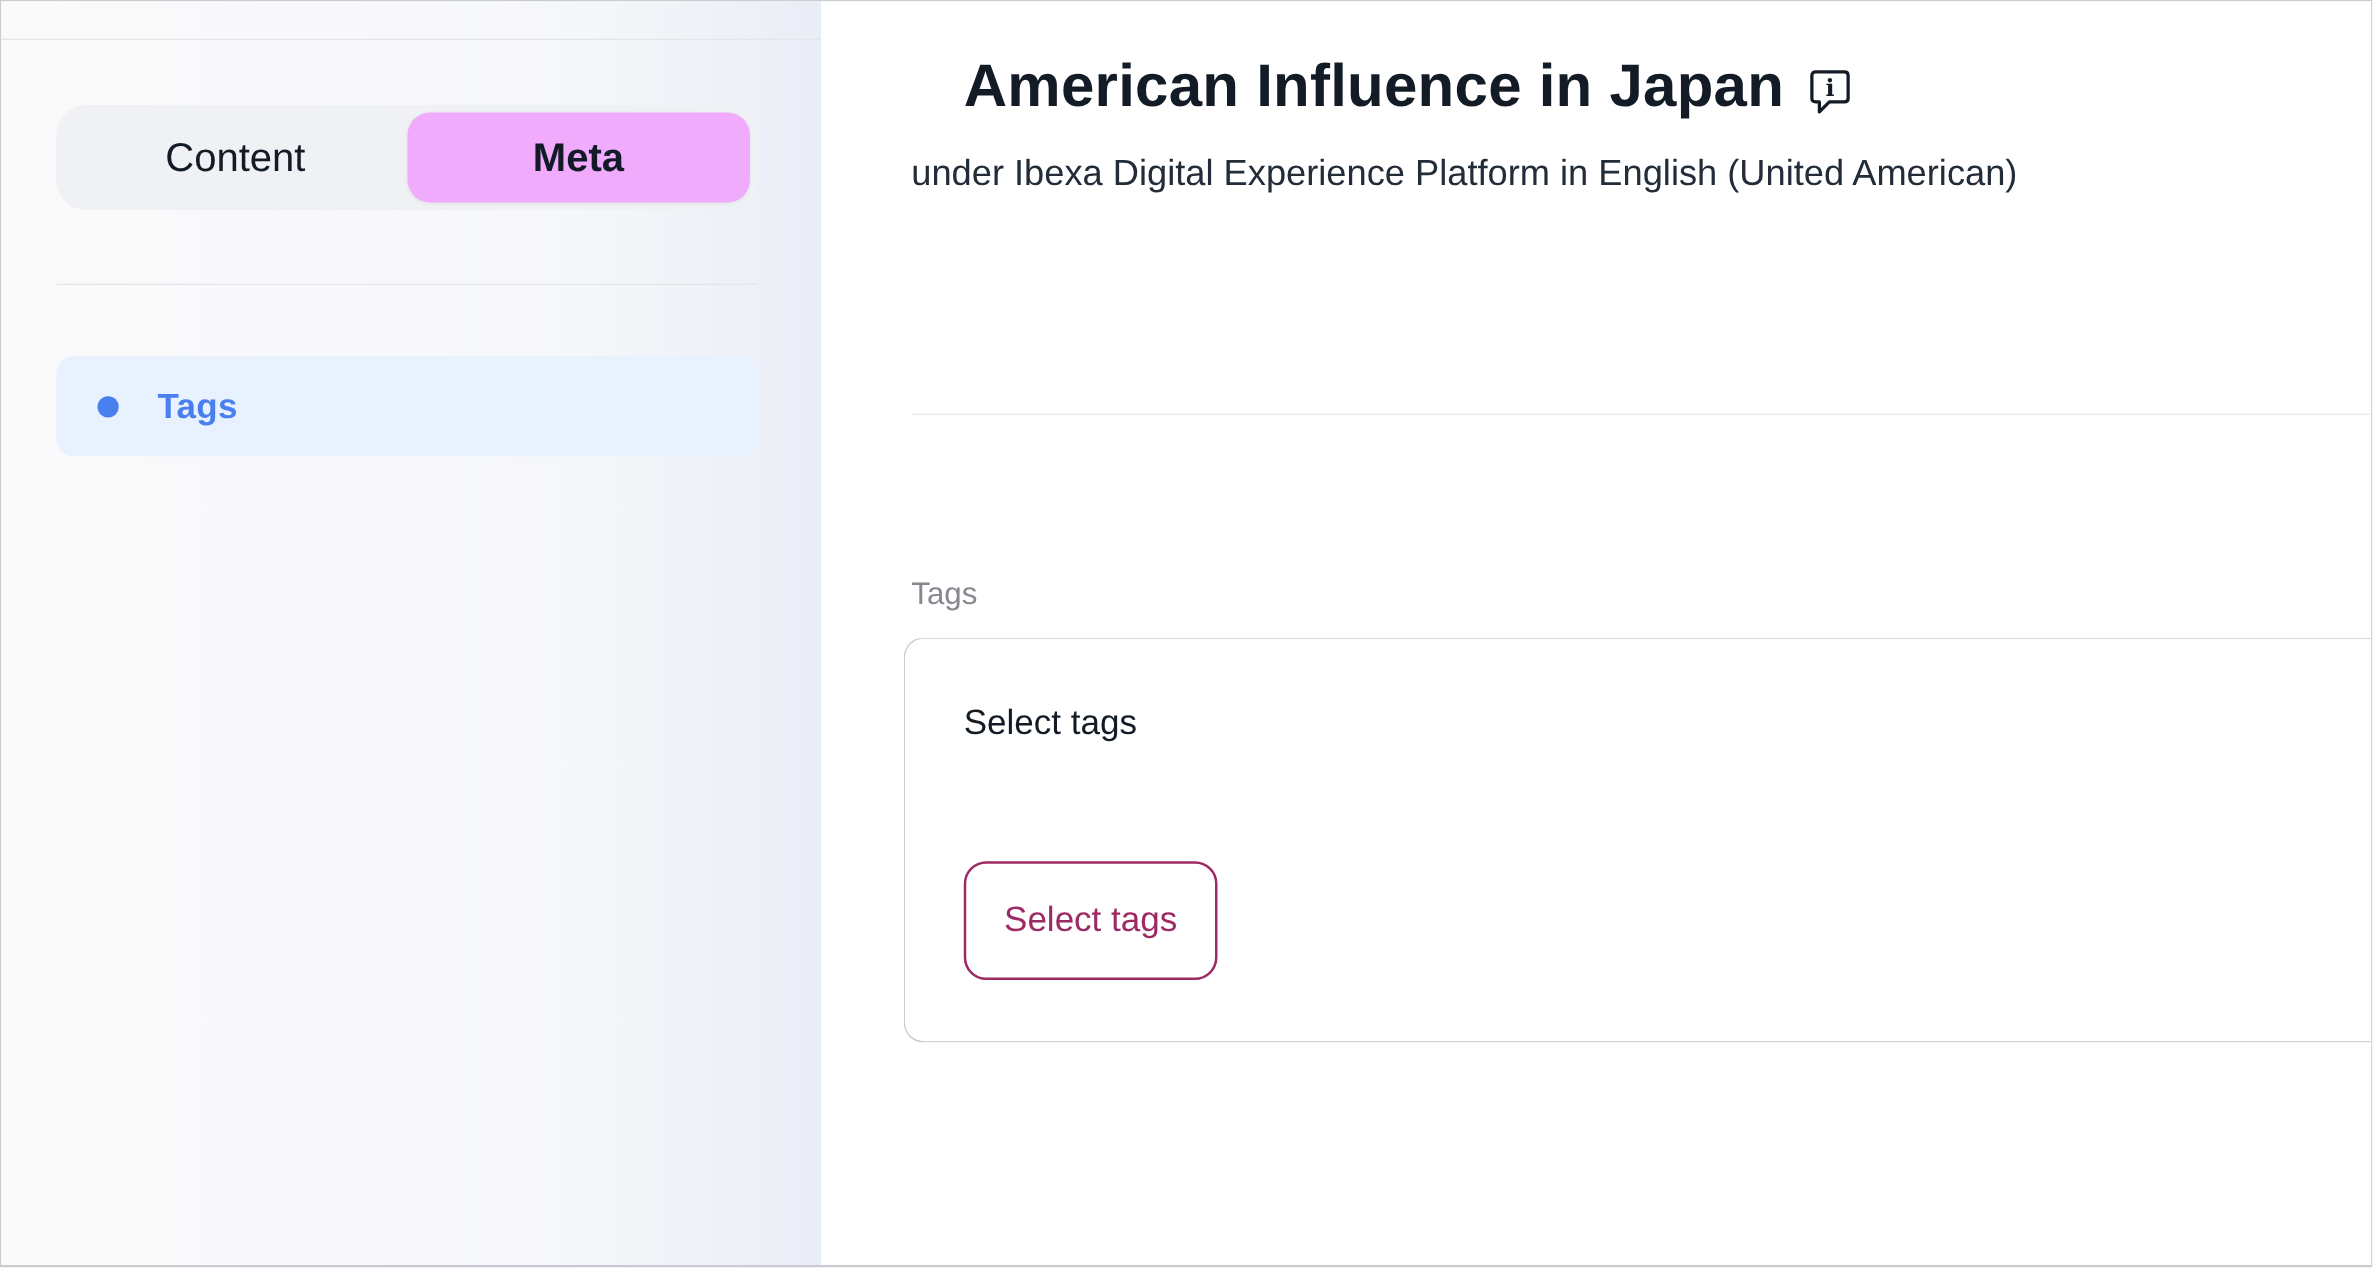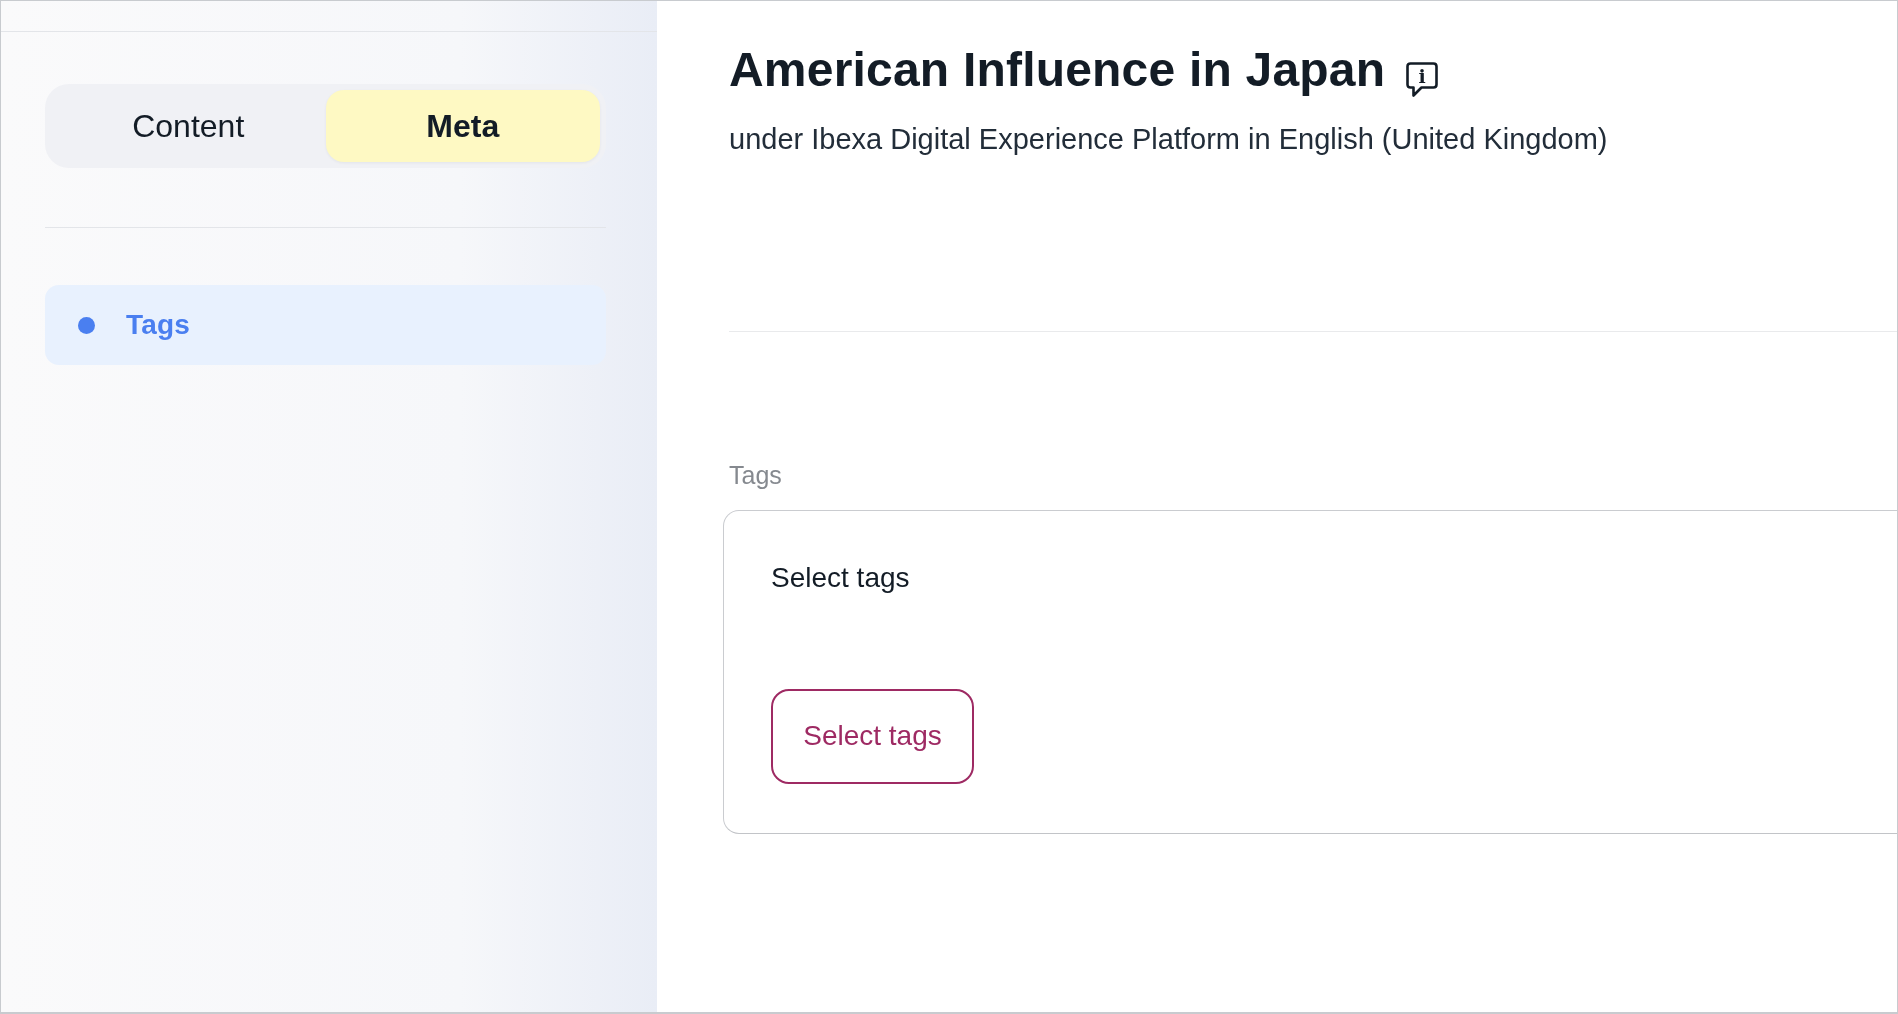--- a/index.html
+++ b/index.html
@@ -48,21 +48,21 @@
     font-family: inherit;
     font-size: 32px;
     color: #131c26;
     cursor: pointer;
     display: flex;
     align-items: center;
     justify-content: center;
     padding: 0;
   }
   .tab.active {
-    background: #fef9c3;
+    background: #f0abfc;
     font-weight: 700;
     box-shadow: 0 1px 3px rgba(20, 30, 50, 0.06);
   }
   .sidebar-divider {
     border: none;
     border-top: 1px solid #e3e5e9;
     margin: 59px 51px 0 44px;
   }
   .anchor-item {
     margin: 57px 51px 0 44px;
@@ -92,21 +92,22 @@
   
   .content {
     flex: 1 1 auto;
     height: 100%;
     background: #ffffff;
     padding: 40px 0 0 72px;
     overflow: hidden;
   }
   .title-row {
     display: flex;
-    align-items: flex-end;
+    align-items: center;
+    margin-left: 42px;
   }
   .page-title {
     margin: 0;
     font-size: 48px;
     line-height: 1.2;
     font-weight: 700;
     color: #131c26;
     letter-spacing: 0.2px;
   }
   .info-icon {
@@ -188,21 +189,21 @@
   <main class="content">
 
     <div class="title-row">
       <h1 class="page-title">American Influence in Japan</h1>
       <svg class="info-icon" viewBox="0 0 34 38" fill="none" xmlns="http://www.w3.org/2000/svg">
         <path d="M5.5 2.5 H28.5 Q31.5 2.5 31.5 5.5 V23.5 Q31.5 26.5 28.5 26.5 H16.5 L8.5 34.5 V26.5 H5.5 Q2.5 26.5 2.5 23.5 V5.5 Q2.5 2.5 5.5 2.5 Z" stroke="#131c26" stroke-width="2.6" stroke-linejoin="round"></path>
         <text x="17" y="21.5" text-anchor="middle" fill="#131c26" font-family="'DejaVu Serif', serif" font-size="19" font-weight="600">i</text>
       </svg>
     </div>
 
-    <p class="subtitle">under Ibexa Digital Experience Platform in English (United Kingdom)</p>
+    <p class="subtitle">under Ibexa Digital Experience Platform in English (United American)</p>
 
     <hr class="content-divider">
 
     <label class="field-label">Tags</label>
 
     <div class="field-box">
       <div class="field-value">Select tags</div>
       <button class="select-tags-btn">Select tags</button>
     </div>
 

